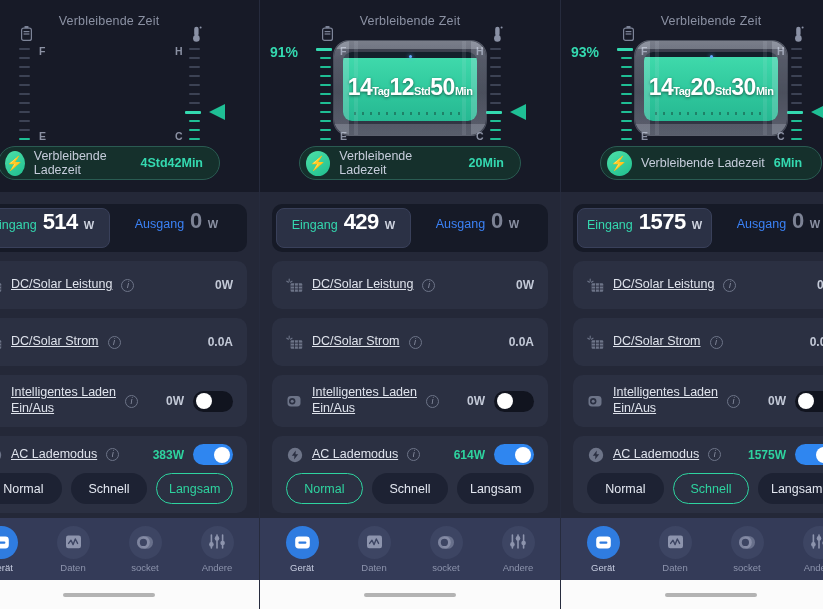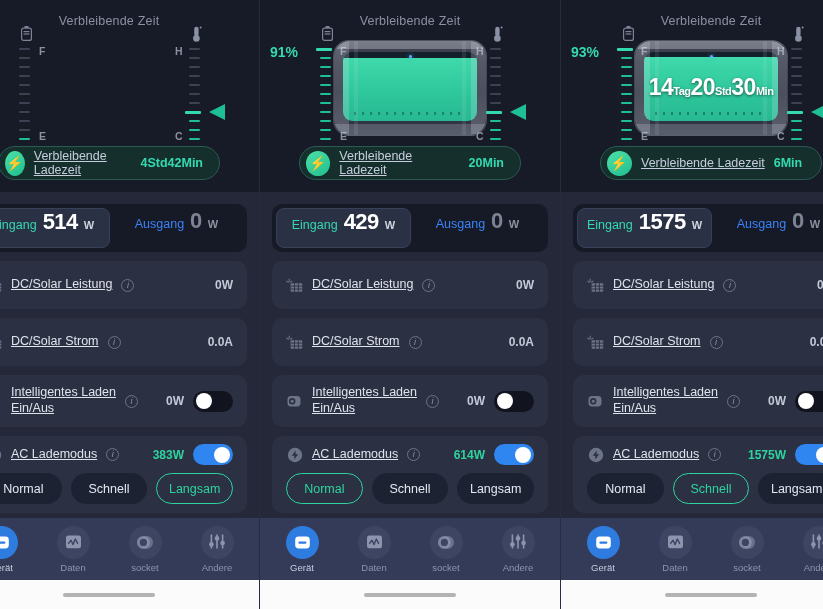--- a/index.html
+++ b/index.html
@@ -144,21 +144,21 @@
     display: flex; align-items: center; gap: 9px;
     border: 1px solid #2a5b52; border-radius: 18px;
     background: #15302c;
   }
   .bolt {
     width: 25px; height: 25px; border-radius: 50%;
     background: linear-gradient(145deg,#4ee0a8,#1fbf8f);
     display: flex; align-items: center; justify-content: center;
     color: #0d2a22; font-size: 14px; line-height: 1;
   }
-  .pill-txt { color: #c6ccdb; font-size: 12.5px; text-decoration: underline; }
+  .pill-txt { color: #c6ccdb; font-size: 12.5px; }
   .pill-val { color: #34d9b0; font-size: 12.5px; font-weight: bold; }
 
   
   .body {
     flex: 1 1 auto; background: #242838;
     padding: 12px 12px 0 12px;
     display: flex; flex-direction: column; gap: 9px;
     overflow: hidden;
   }
 
@@ -492,20 +492,23 @@
       </div>
 
       <div class="device">
         <div class="dev-shell">
           <div class="dev-screen">
             <div class="dev-fill" style="height:91%"></div>
           </div>
           <div class="dev-glass"></div>
           <div class="dev-dot"></div>
         </div>
+        <div class="dev-time">
+          <span>14</span><span class="u">Tag</span><span>12</span><span class="u">Std</span><span>50</span><span class="u">Min</span>
+        </div>
       </div>
 
       <div class="pill">
         <span class="bolt">⚡</span>
         <span class="pill-txt">Verbleibende Ladezeit</span>
         <span class="pill-val">20Min</span>
       </div>
     </div>
 
     <div class="body">

